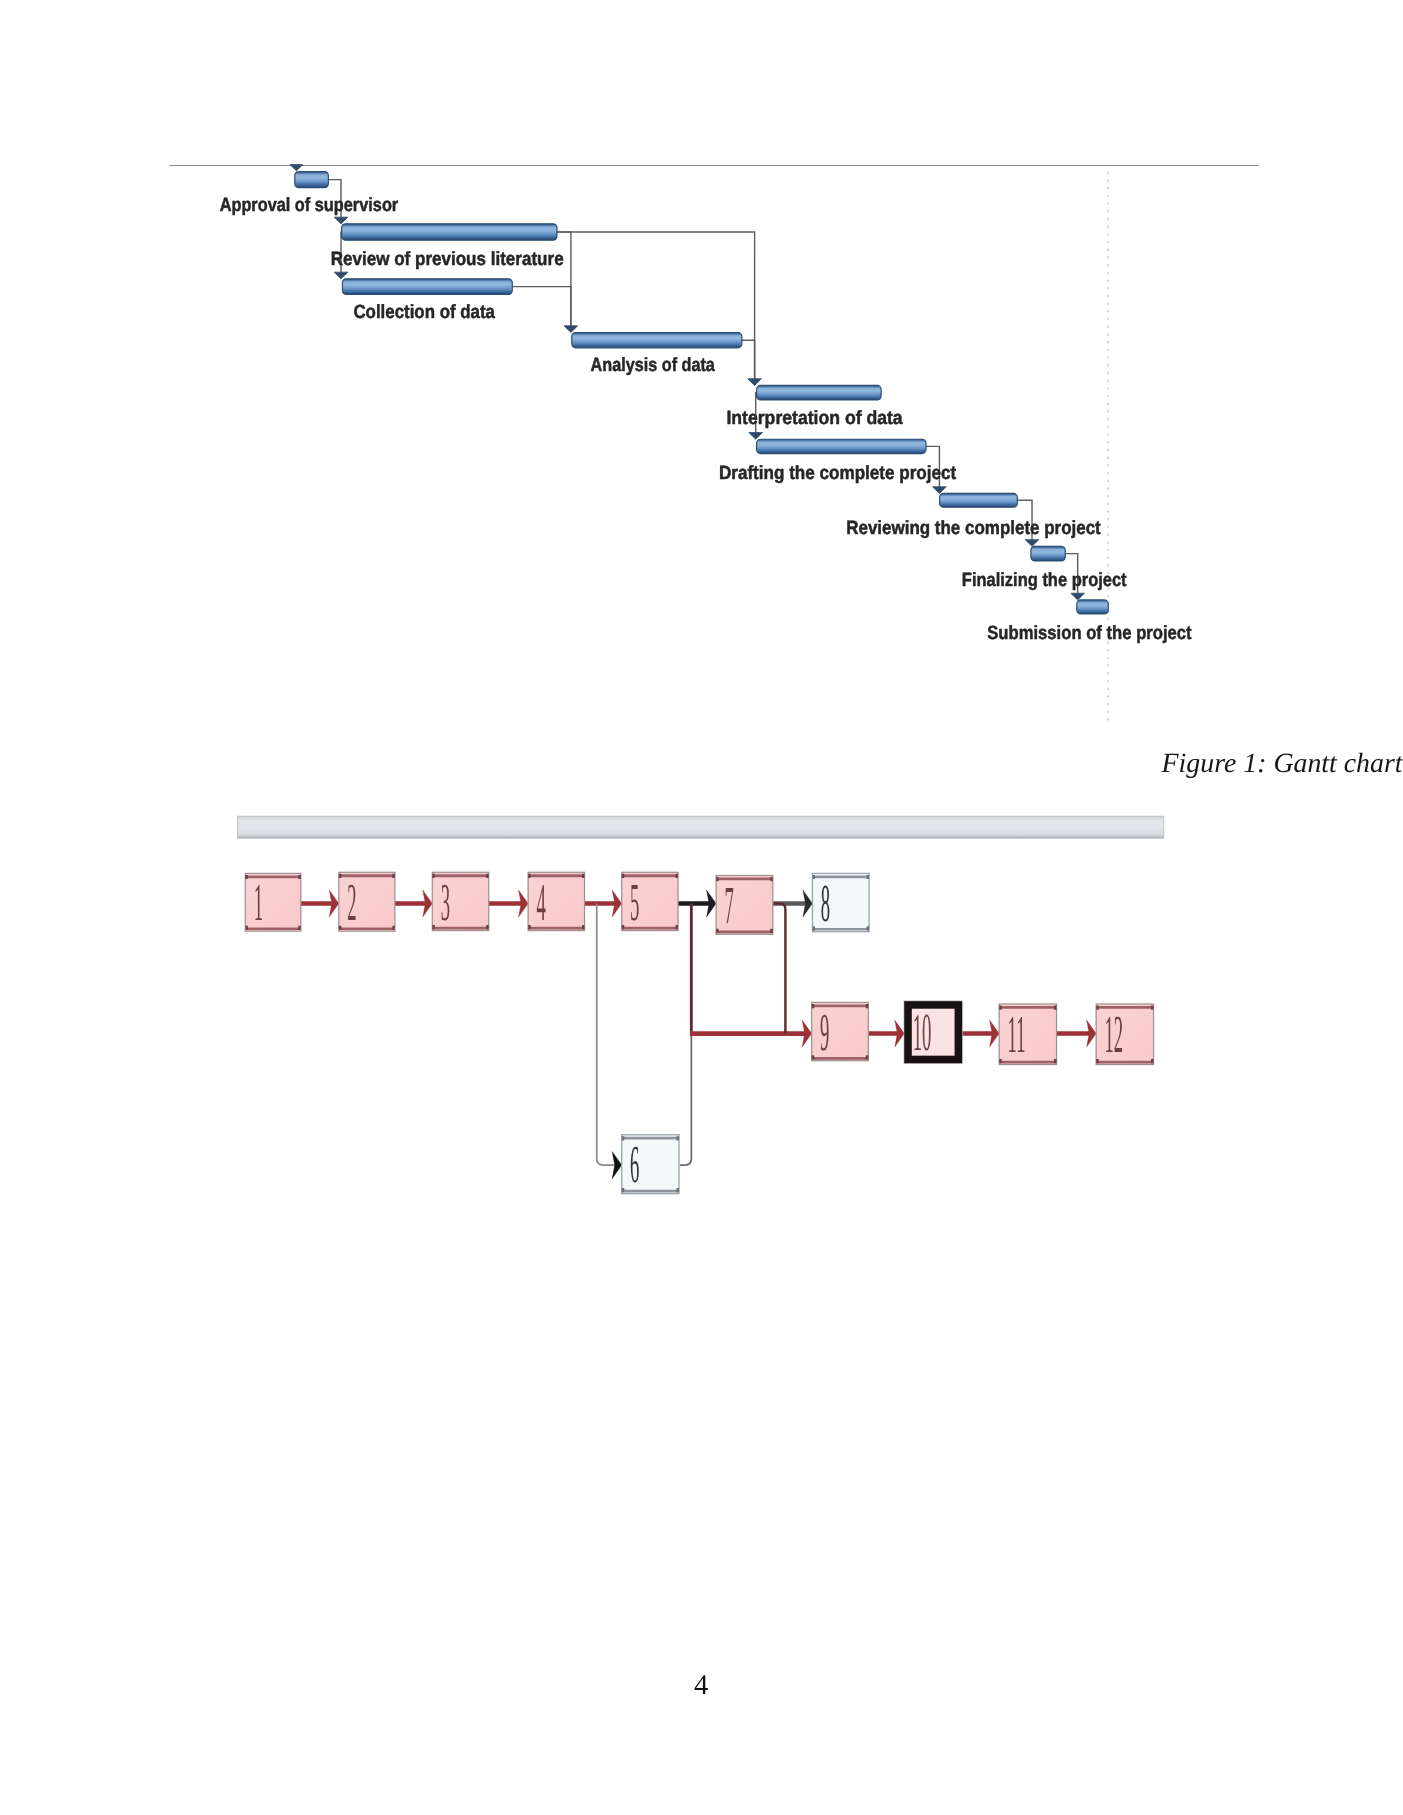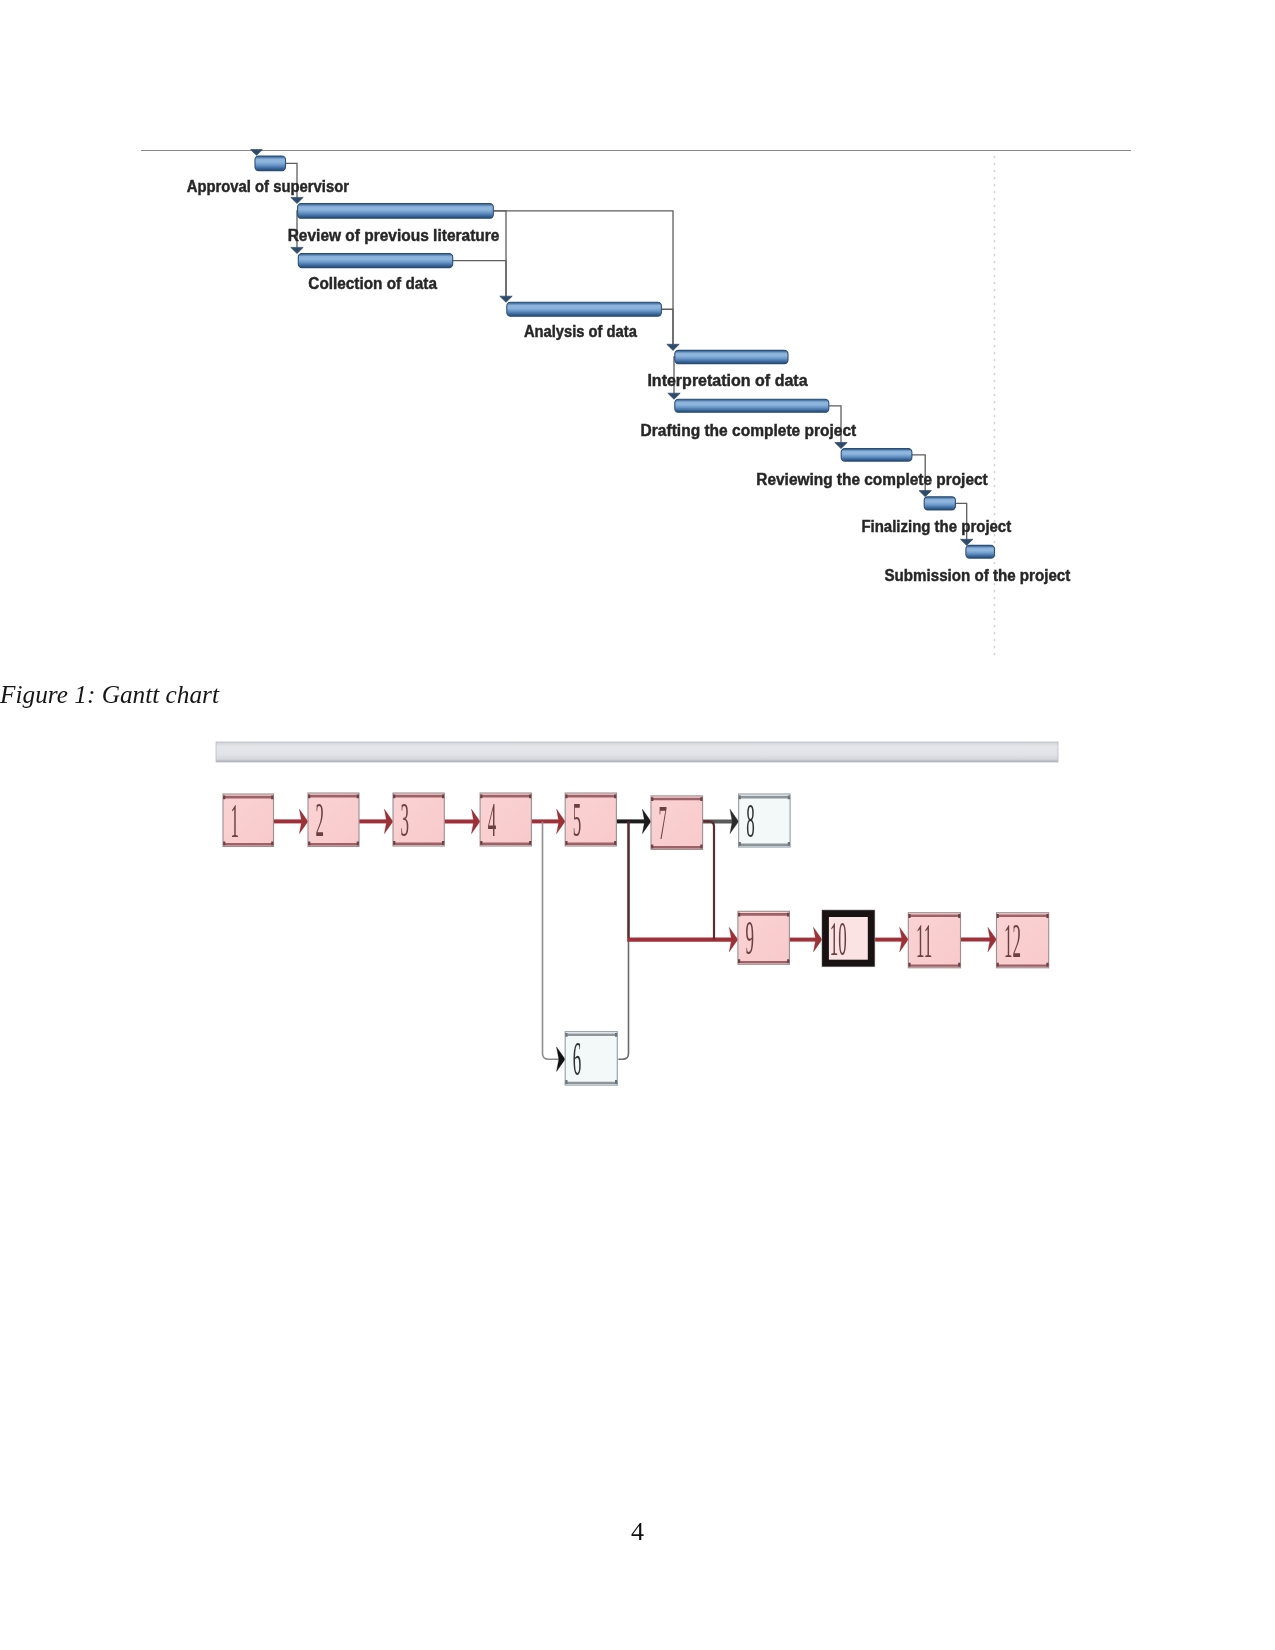--- a/index.html
+++ b/index.html
@@ -1,21 +1,21 @@
 <!DOCTYPE html>
 <html><head>
 <meta charset="utf-8">
 <title>Project Schedule Page</title>
 <style>
   html,body{margin:0;padding:0;-webkit-font-smoothing:antialiased;}
   svg text{-webkit-font-smoothing:antialiased;}
   body{width:1275px;height:1650px;background:#ffffff;font-family:"Liberation Serif",serif;position:relative;overflow:hidden;}
   .page{position:absolute;left:0;top:0;width:1275px;height:1650px;}
-  .gantt{position:absolute;left:131px;top:140px;width:1010px;height:540px;}
-  .fig-cap{position:absolute;width:100%;text-align:left;font-style:italic;font-family:"Liberation Serif",serif;font-size:25.3px;color:#161616;}
+  .gantt{position:absolute;left:144px;top:140px;width:1010px;height:540px;}
+  .fig-cap{position:absolute;width:100%;text-align:right;font-style:italic;font-family:"Liberation Serif",serif;font-size:25.3px;color:#161616;}
   #cap1{top:680px;}
   #cap2{top:1136px;}
   .pagenum{position:absolute;width:100%;text-align:center;top:1517px;font-family:"Liberation Serif",serif;font-size:26px;color:#111;}
   .net{position:absolute;left:210px;top:739px;width:860px;height:360px;}
 </style>
 </head>
 <body>
 
 <div class="page">
   <div class="gantt">

